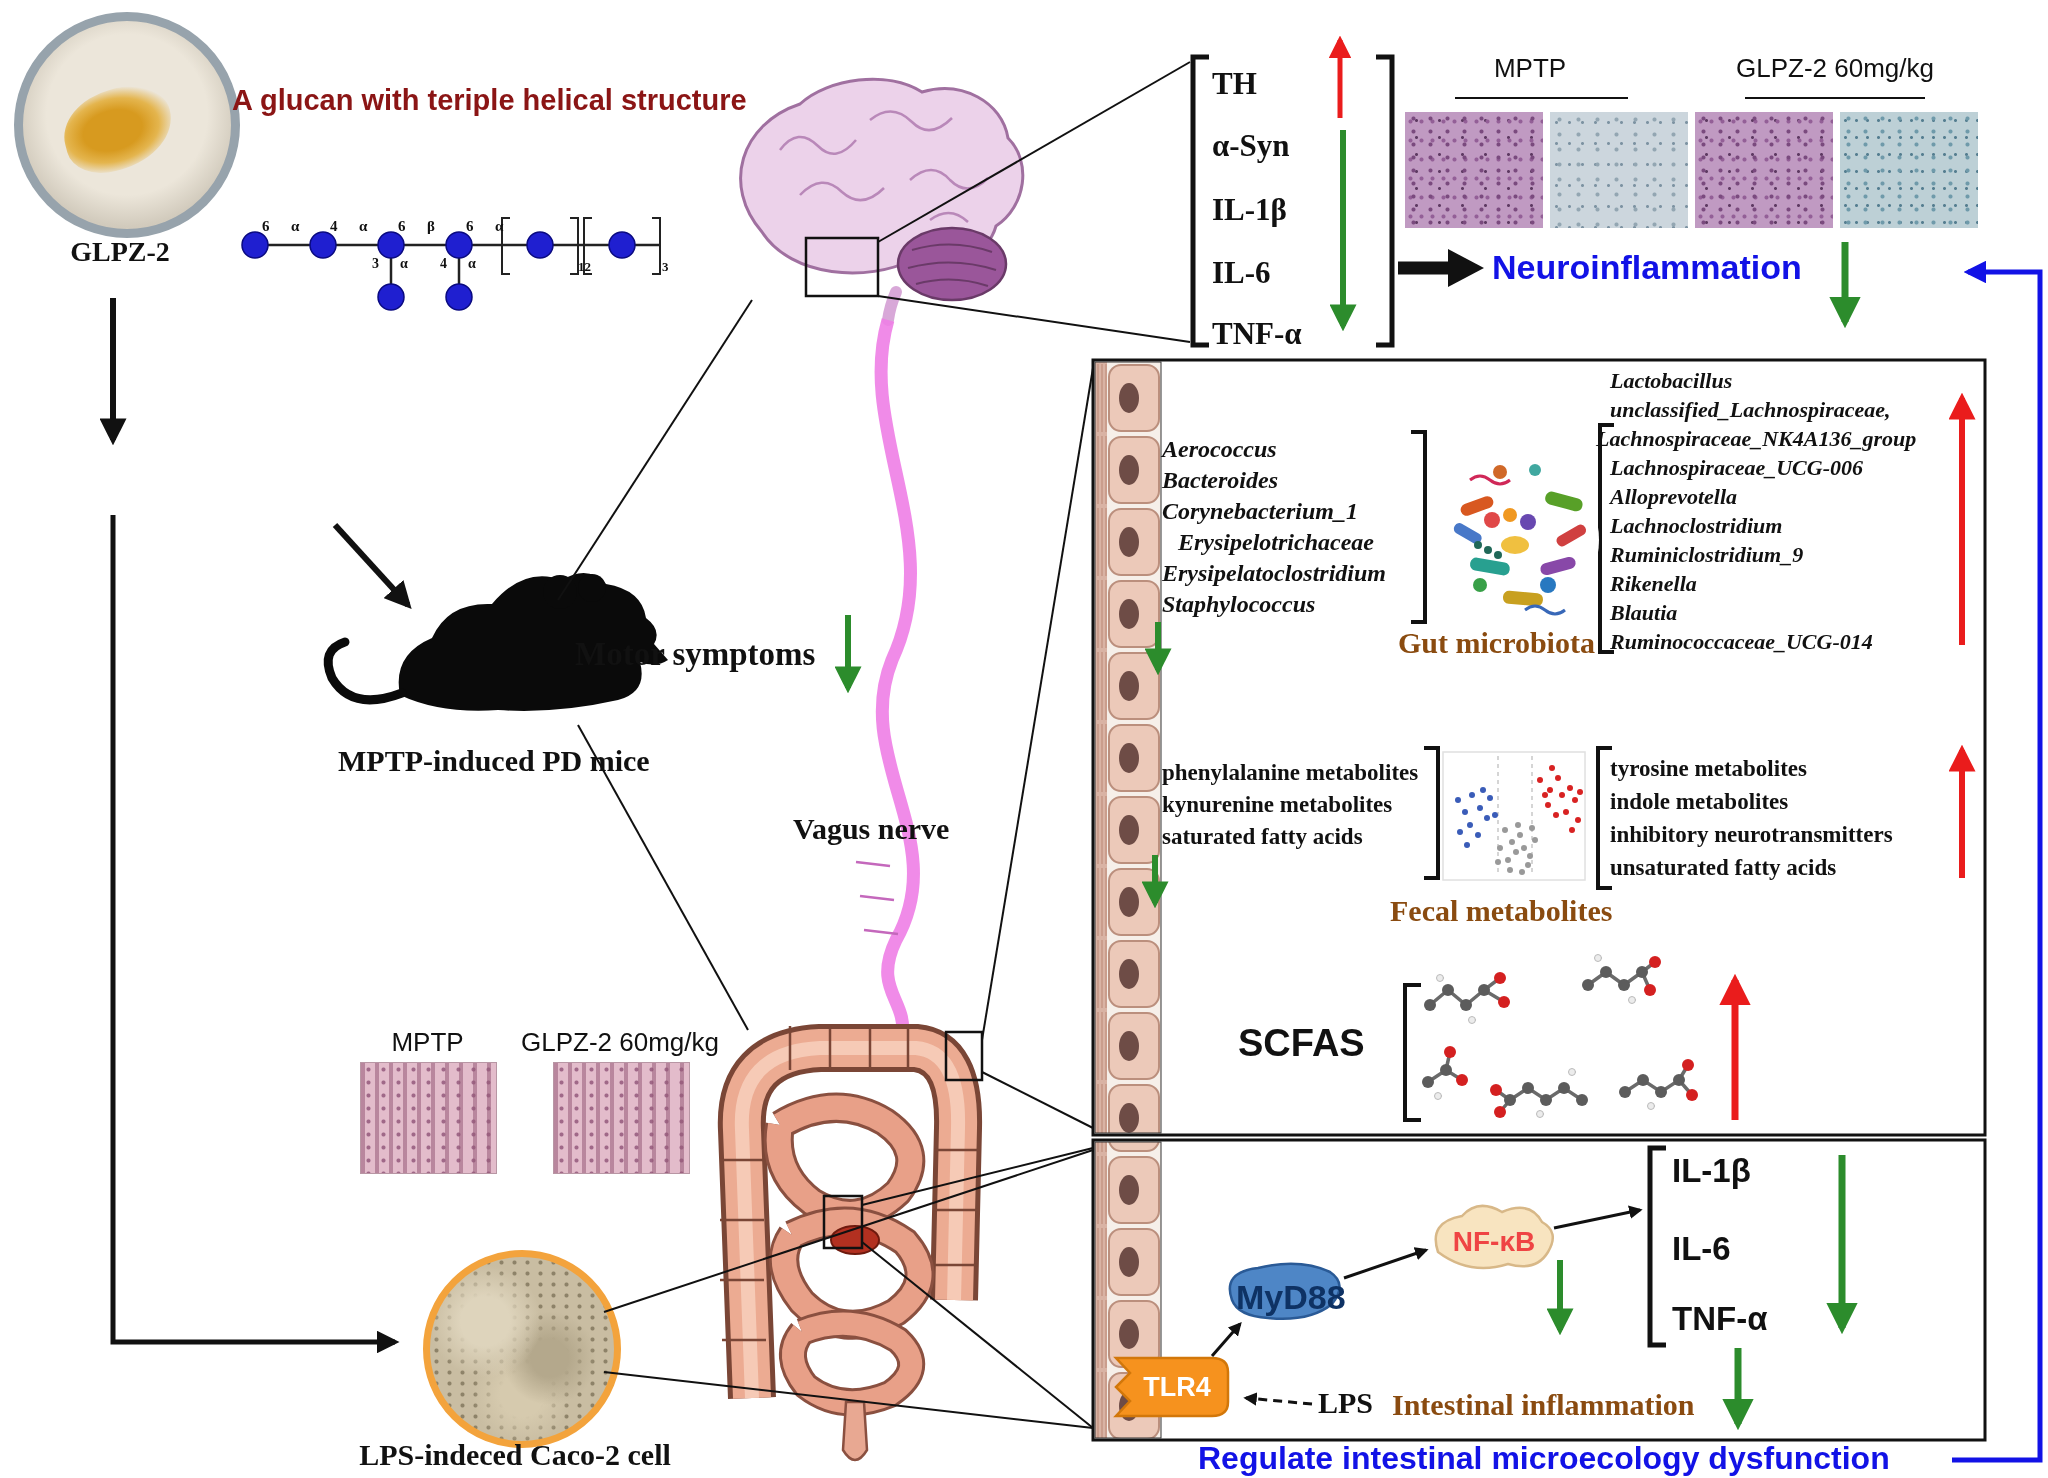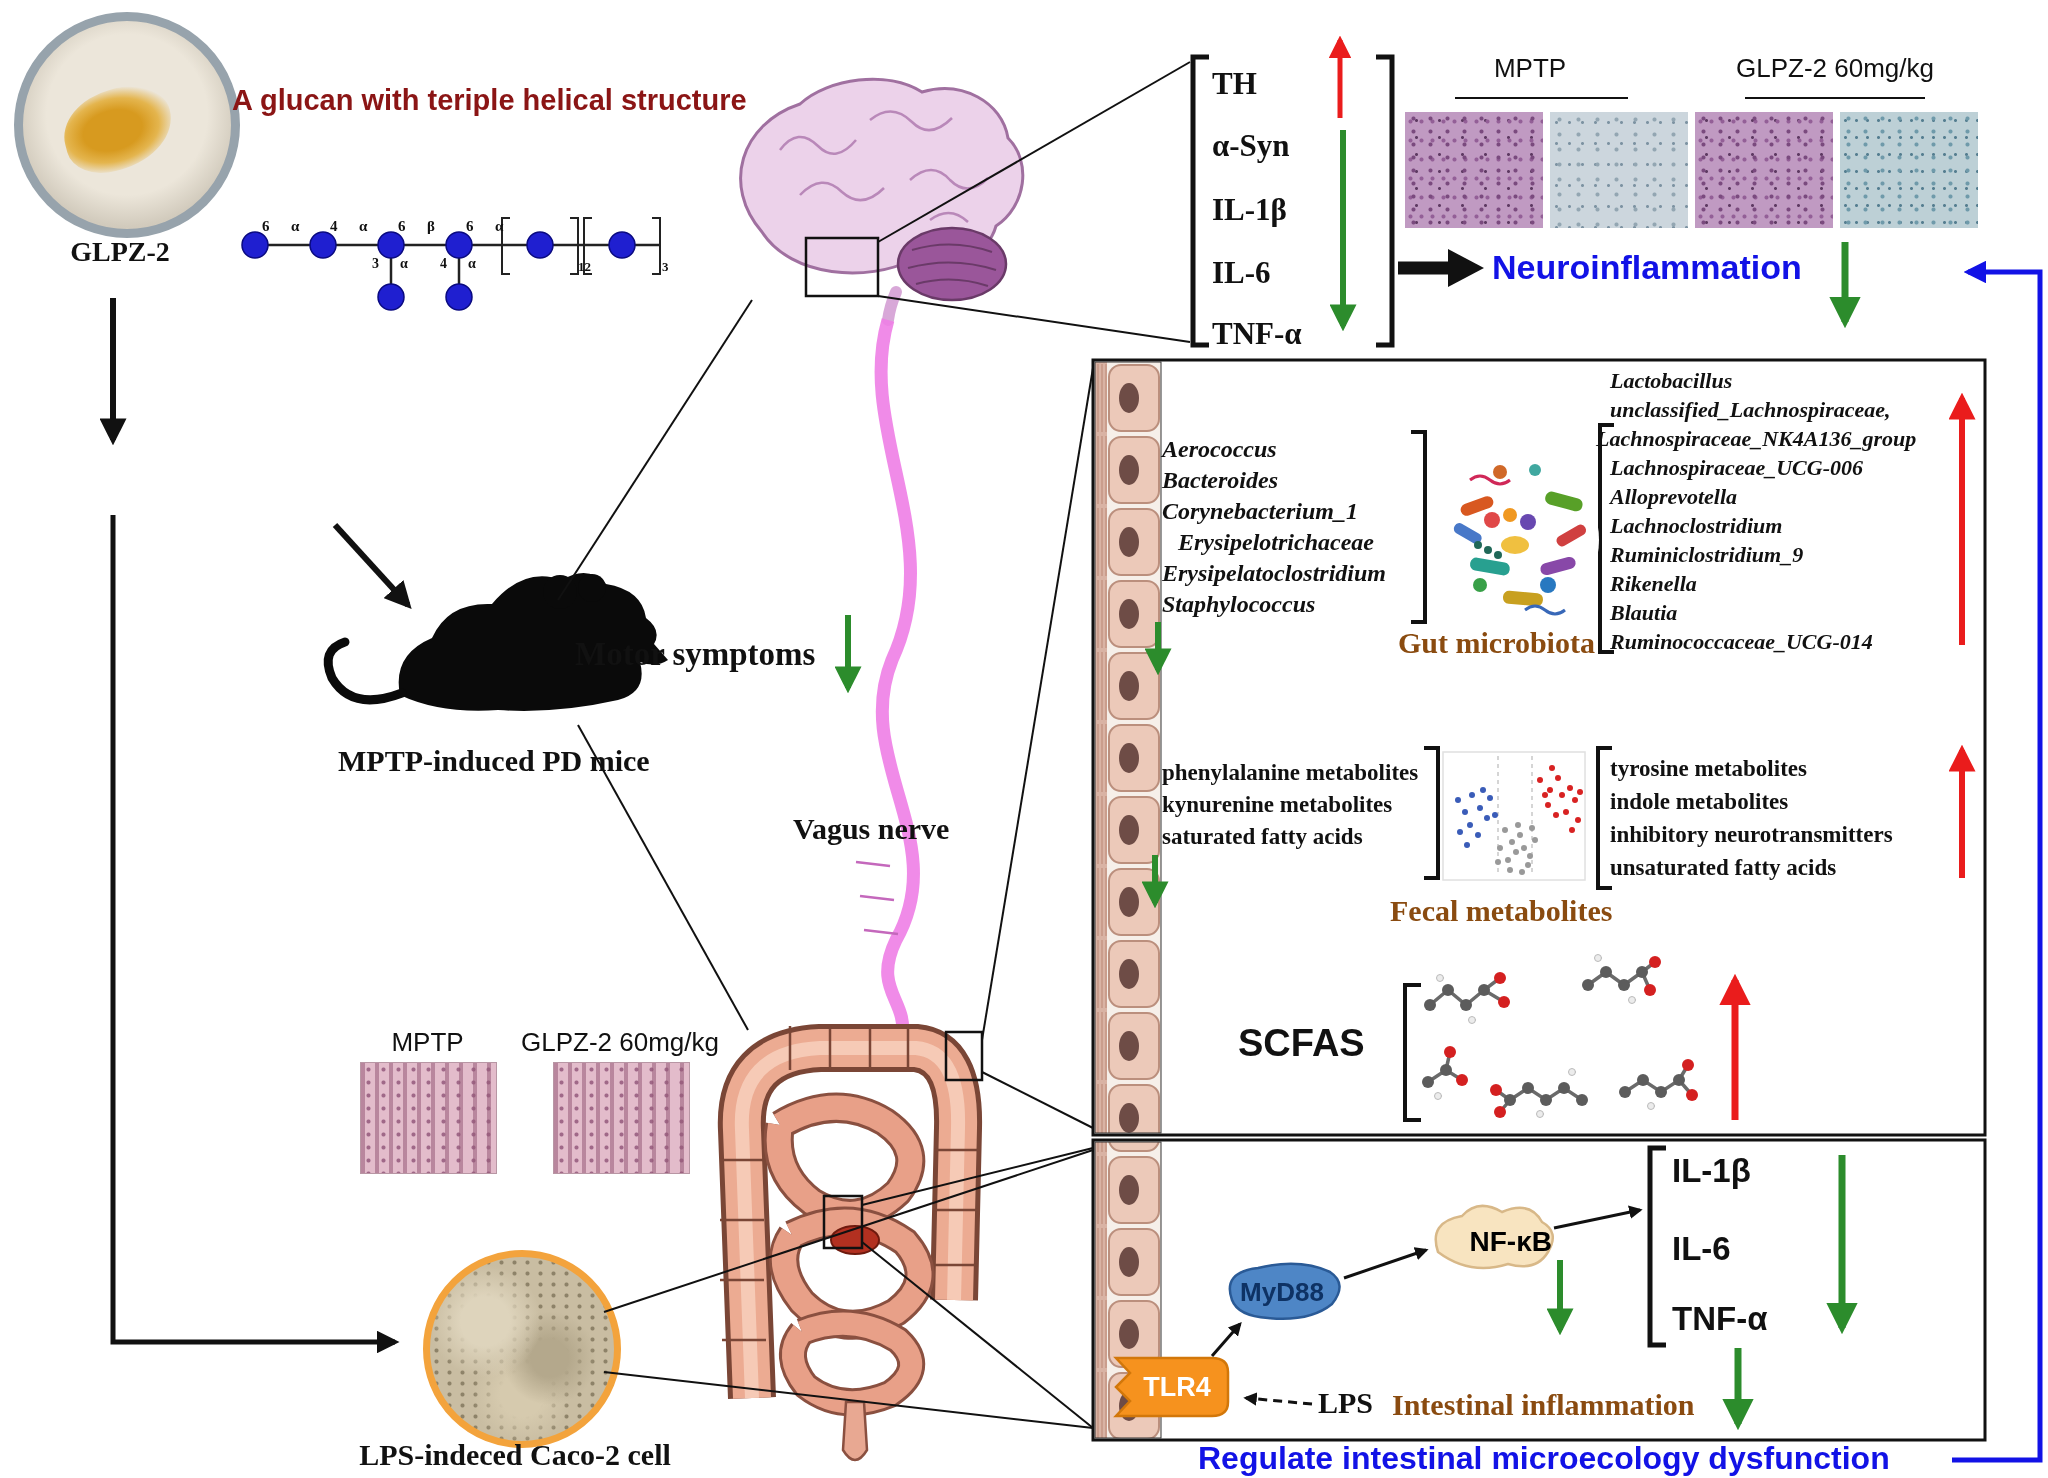--- a/index.html
+++ b/index.html
@@ -452,22 +452,22 @@
   <div class="abs serif-b brown" style="left:1390px;top:894px;font-size:30px;">Fecal metabolites</div>
 
   <div class="abs serif-b" style="left:1610px;top:756px;font-size:23px;">tyrosine metabolites</div>
   <div class="abs serif-b" style="left:1610px;top:789px;font-size:23px;">indole metabolites</div>
   <div class="abs serif-b" style="left:1610px;top:822px;font-size:23px;">inhibitory neurotransmitters</div>
   <div class="abs serif-b" style="left:1610px;top:855px;font-size:23px;">unsaturated fatty acids</div>
 
   <div class="abs sans-b" style="left:1238px;top:1022px;font-size:38px;">SCFAS</div>
 
   <div class="abs sans-b white center" style="left:1128px;top:1372px;width:98px;font-size:27px;">TLR4</div>
-  <div class="abs sans-b center" style="left:1236px;top:1278px;width:92px;font-size:26px;color:#0e3264;">MyD88</div>
-  <div class="abs sans-b center" style="left:1436px;top:1226px;width:116px;font-size:28px;color:#000000;text-align:right;">NF-κB</div>
+  <div class="abs sans-b center" style="left:1236px;top:1278px;width:92px;font-size:34px;color:#0e3264;">MyD88</div>
+  <div class="abs sans-b center" style="left:1436px;top:1226px;width:116px;font-size:28px;color:#ef4444;">NF-κB</div>
   <div class="abs serif-b" style="left:1318px;top:1386px;font-size:30px;">LPS</div>
   <div class="abs serif-b brown" style="left:1392px;top:1388px;font-size:30px;">Intestinal inflammation</div>
 
   <div class="abs sans-b" style="left:1672px;top:1152px;font-size:33px;">IL-1β</div>
   <div class="abs sans-b" style="left:1672px;top:1230px;font-size:33px;">IL-6</div>
   <div class="abs sans-b" style="left:1672px;top:1300px;font-size:33px;">TNF-α</div>
 
   <div class="abs sans-b blue" style="left:1198px;top:1440px;font-size:32px;">Regulate intestinal microecology dysfunction</div>
 
 </div>

